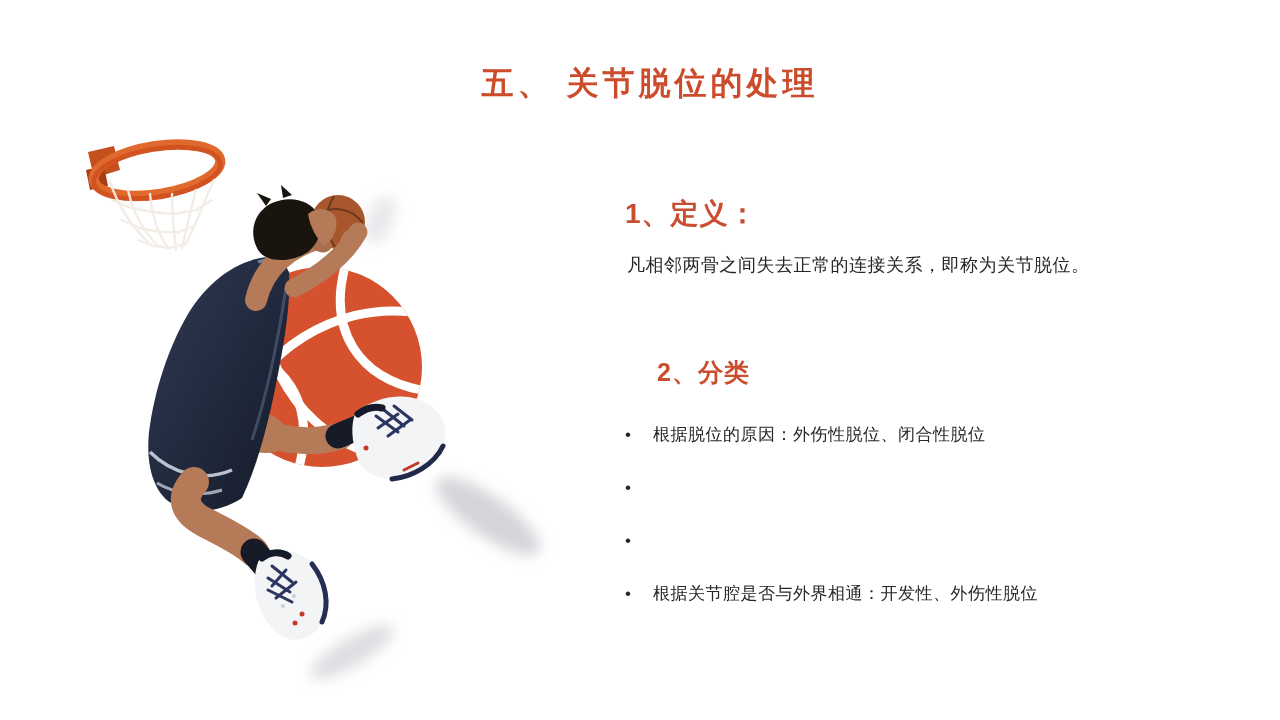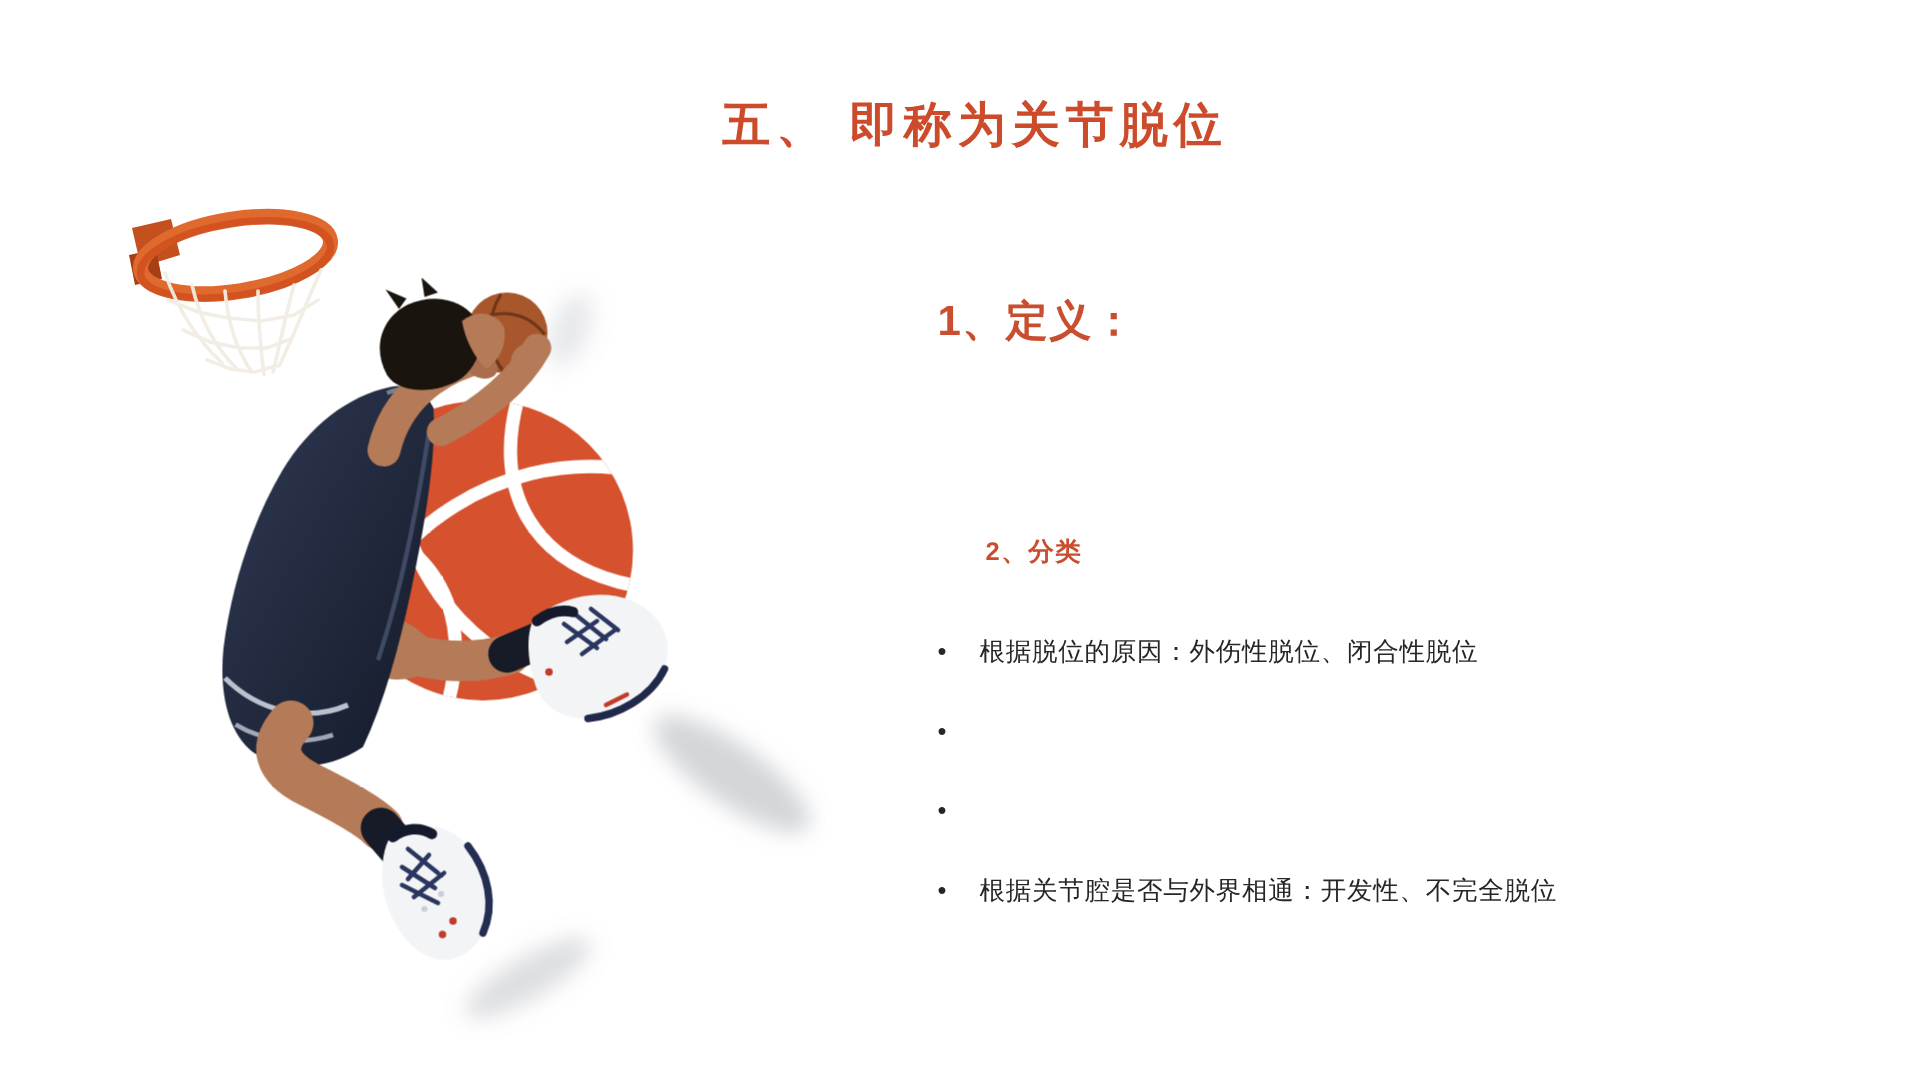--- a/index.html
+++ b/index.html
@@ -21,21 +21,21 @@
     color:#cb4b2b;white-space:nowrap;
   }
 
   
   .sec1-head{
     position:absolute;left:625px;top:195px;
     font-size:28px;font-weight:bold;letter-spacing:1px;color:#c94e30;
   }
   .sec2-head{
     position:absolute;left:657px;top:356px;
-    font-size:17px;font-weight:bold;letter-spacing:1px;color:#c94e30;
+    font-size:25px;font-weight:bold;letter-spacing:1px;color:#c94e30;
   }
 
   
   .sec1-body{
     position:absolute;left:627px;top:253px;width:560px;
     font-size:18px;color:#262626;letter-spacing:0.5px;white-space:nowrap;
   }
 
   
   .bullets{
@@ -175,35 +175,36 @@
         <g>
           <path d="M 258,250 C 248,232 254,212 272,203 C 290,195 310,200 318,214 C 324,226 320,242 308,252 C 292,263 266,263 258,250 Z" fill="#1a140f"></path>
           <path d="M 266,206 L 257,193 L 271,199 Z" fill="#1a140f"></path>
           <path d="M 283,198 L 281,185 L 292,195 Z" fill="#1a140f"></path>
           <path d="M 308,214 C 318,206 330,208 336,218 C 338,228 334,240 324,246 C 316,238 310,226 308,214 Z" fill="#b57a57"></path>
         </g>
       </g>
     </g>
   </svg>
 
-  <div class="title">五、 即称为关节脱位</div>
+  <div class="title">五、 关节脱位的处理</div>
 
   <div class="sec1-head">1、定义：</div>
+  <div class="sec1-body">凡相邻两骨之间失去正常的连接关系，即称为关节脱位。</div>
 
   <div class="sec2-head">2、分类</div>
   <ul class="bullets">
     <li>
       <span class="marker">•</span>
       <span>根据脱位的原因：外伤性脱位、闭合性脱位</span>
     </li>
     <li>
       <span class="marker">•</span>
     </li>
     <li>
       <span class="marker">•</span>
     </li>
     <li>
       <span class="marker">•</span>
-      <span>根据关节腔是否与外界相通：开发性、不完全脱位</span>
+      <span>根据关节腔是否与外界相通：开发性、外伤性脱位</span>
     </li>
   </ul>
 
 </div>
 
 </body></html>

